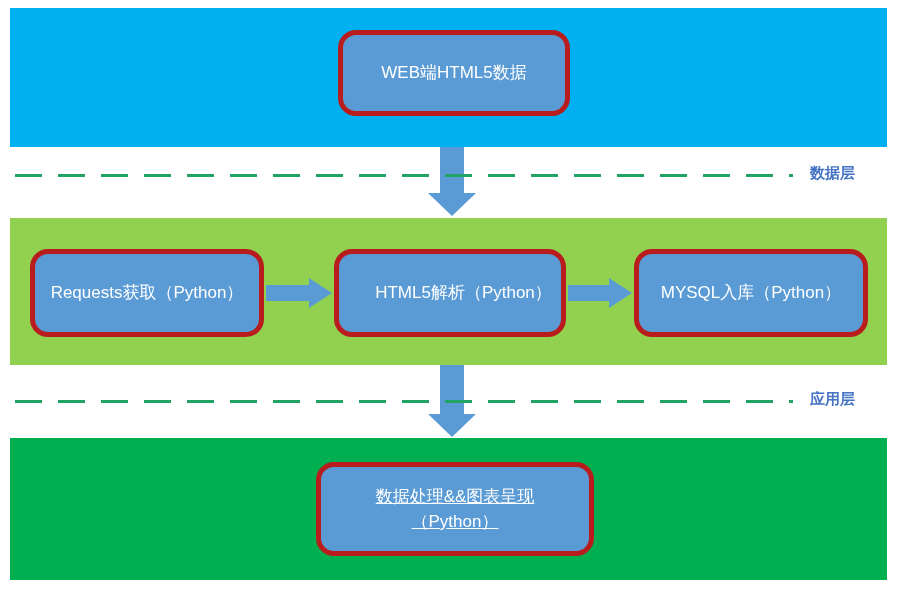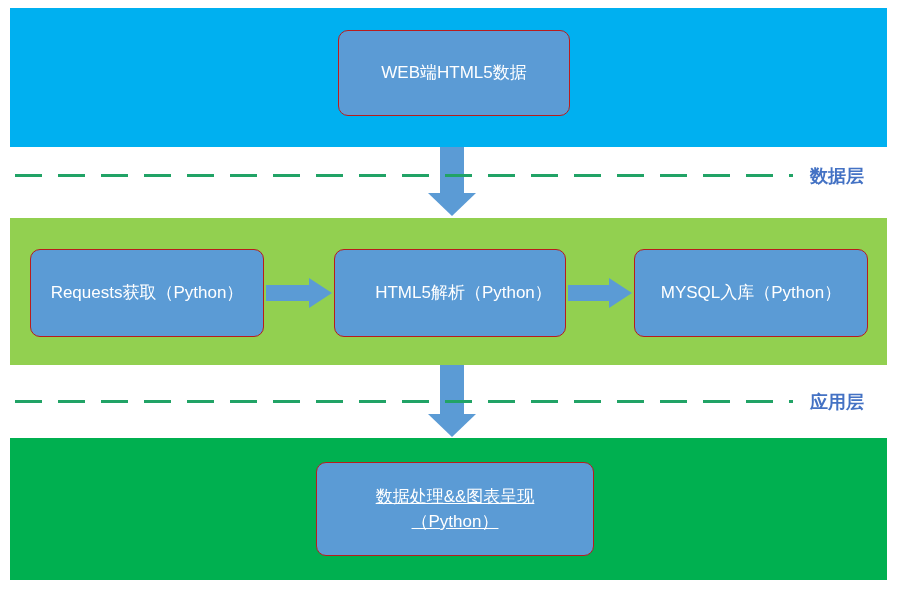--- a/index.html
+++ b/index.html
@@ -20,22 +20,22 @@
     left: 10px;
     width: 877px;
   }
   .band-top    { top: 8px;   height: 139px; background: #00B0F0; }
   .band-middle { top: 218px; height: 147px; background: #92D050; }
   .band-bottom { top: 438px; height: 142px; background: #00B050; }
 
   .node {
     position: absolute;
     background: #5B9BD5;
-    border: 1px solid #b91c1c;
-    border-radius: 10px;
+    border: 5px solid #b91c1c;
+    border-radius: 18px;
     color: #ffffff;
     font-size: 17px;
     display: flex;
     flex-direction: column;
     align-items: center;
     justify-content: center;
     text-align: center;
     line-height: 1.5;
     box-sizing: border-box;
   }
@@ -101,21 +101,21 @@
     );
   }
   .divider-line-1 { top: 174px; }
   .divider-line-2 { top: 400px; }
 
   .divider-label {
     position: absolute;
     left: 810px;
     width: 80px;
     color: #4472C4;
-    font-size: 18px;
+    font-size: 15px;
     font-weight: bold;
     white-space: nowrap;
   }
   .divider-label-1 { top: 164px; }
   .divider-label-2 { top: 390px; }
 </style>
 </head>
 <body>
 
 <div class="canvas">

